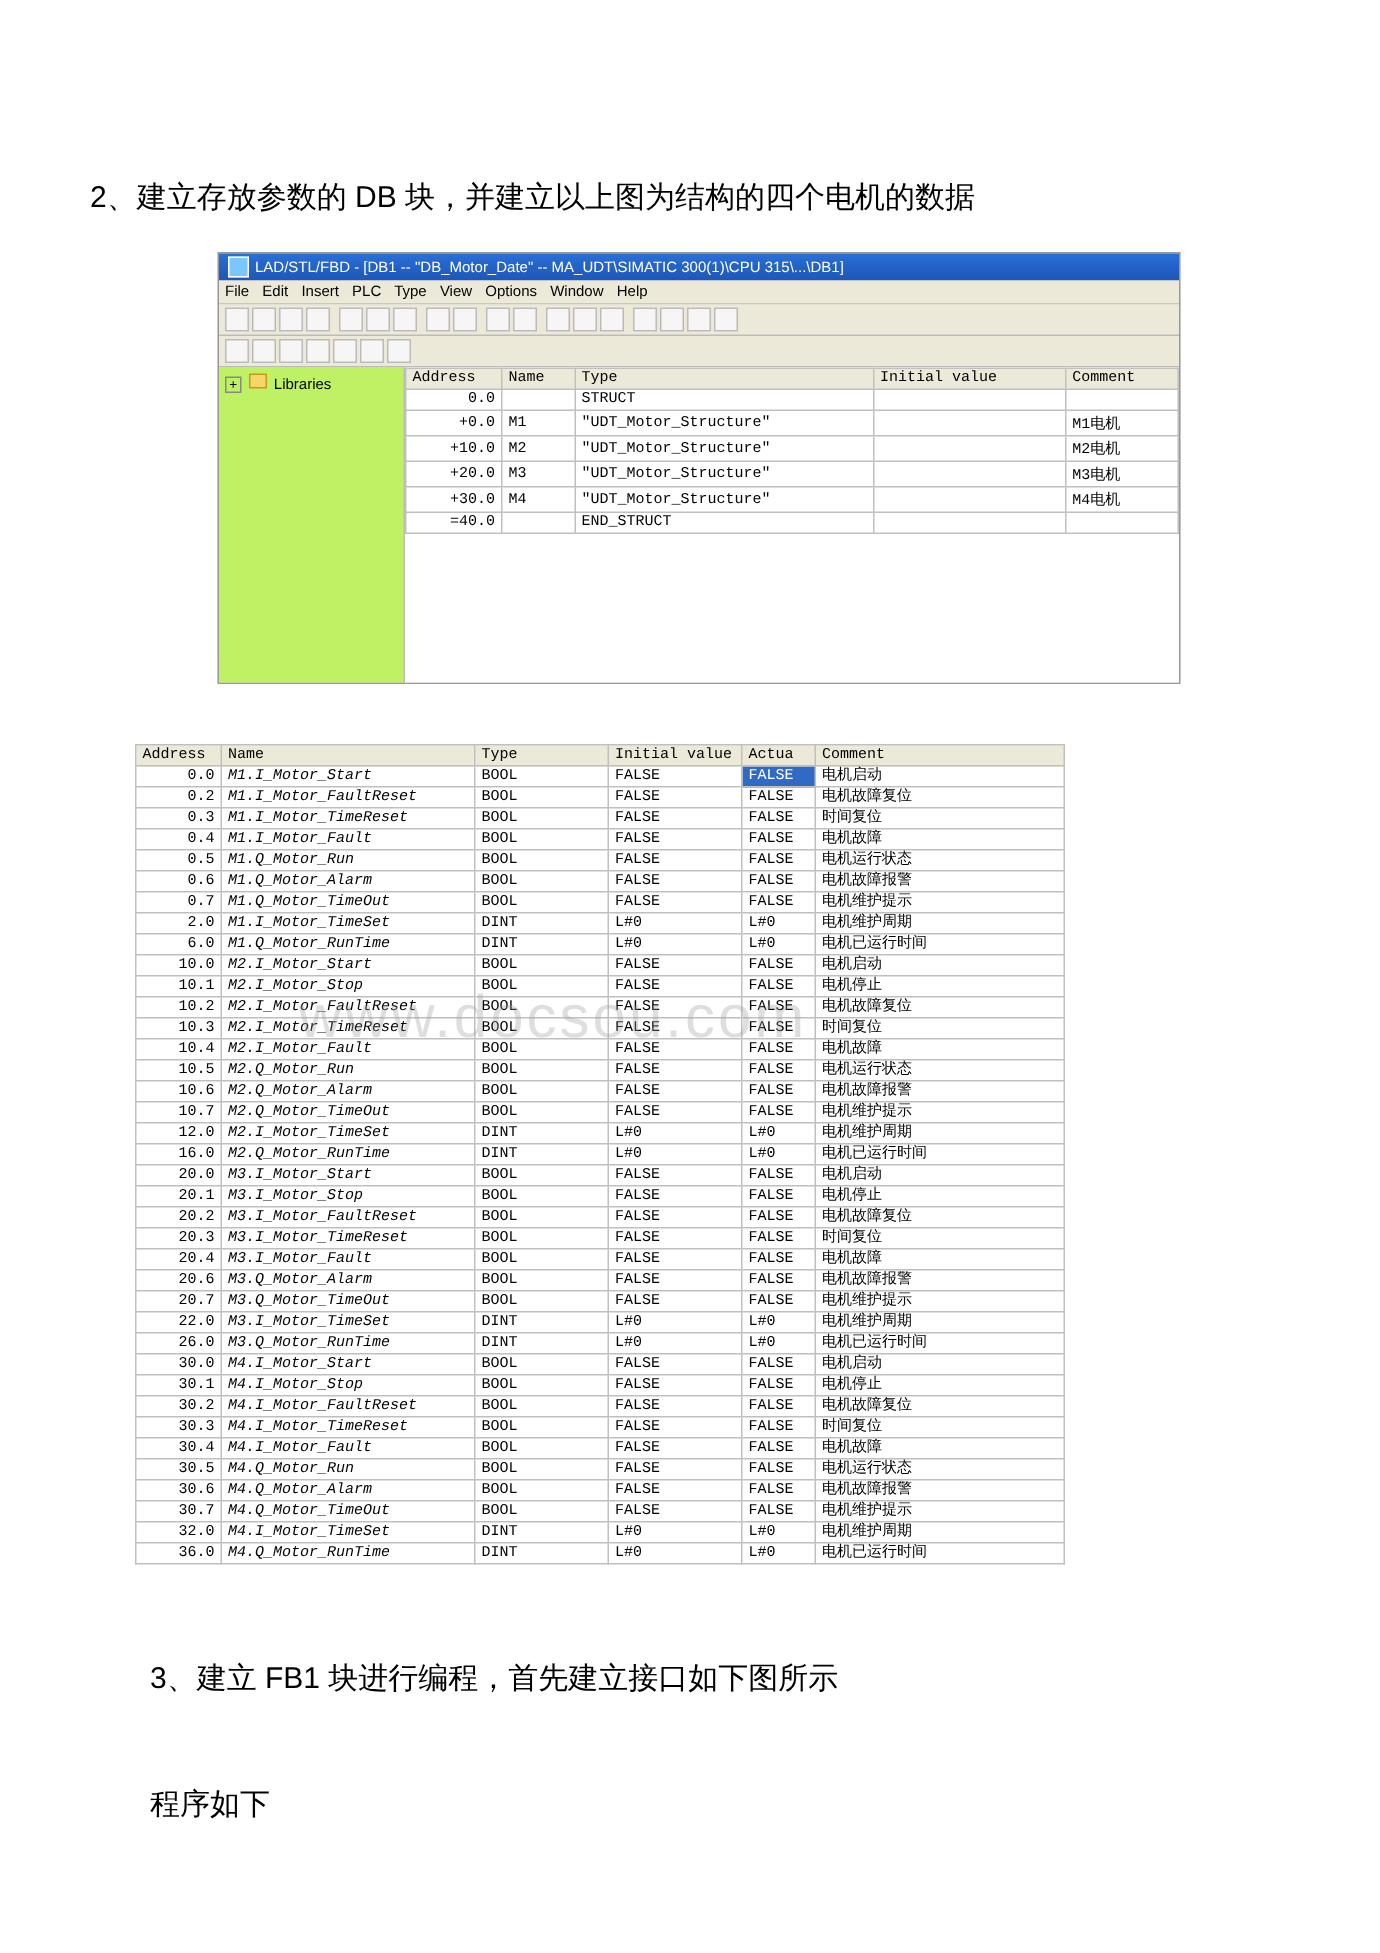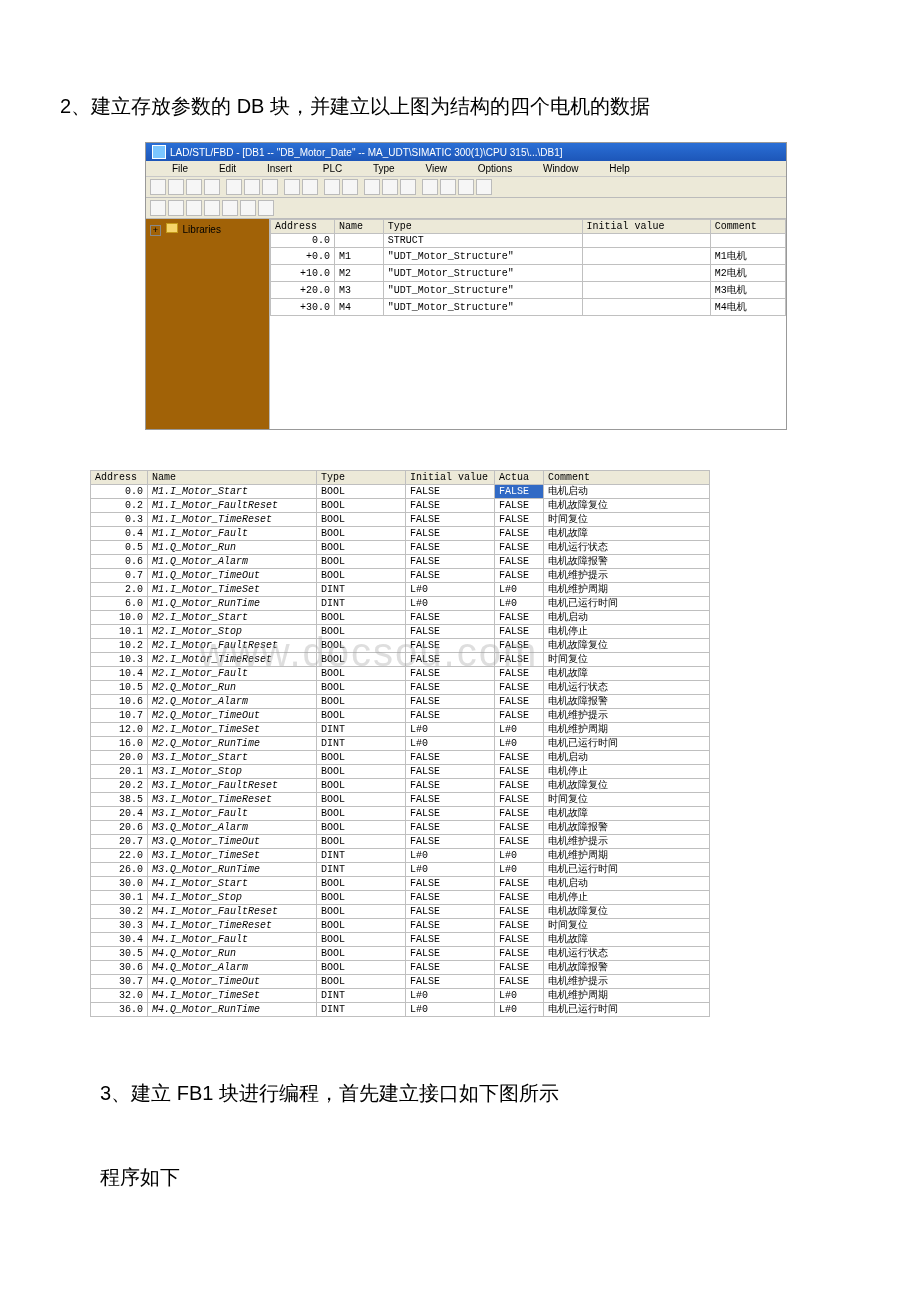--- a/index.html
+++ b/index.html
@@ -4,21 +4,21 @@
 <style>
   body {
     margin: 0;
     padding: 0;
     font-family: "SimSun", "宋体", sans-serif;
     background: #fff;
     width: 920px;
     font-size: 14px;
   }
   .page {
-    padding: 90px 60px 60px 60px;
+    padding: 116px 60px 60px 60px;
   }
   .para {
     font-size: 20px;
     margin: 0 0 20px 0;
     line-height: 1.6;
     text-indent: 2em;
   }
   .noindent { text-indent: 0; }
 
   
@@ -40,32 +40,32 @@
   }
   .title-bar .icon {
     width: 12px; height: 12px; background:#7bc6ff;
     border:1px solid #fff; margin-right:4px;
   }
   .title-bar .title-text { flex:1; white-space: nowrap; overflow:hidden; }
   .menu-bar {
     background:#ece9d8; padding:2px 4px; font-size:10px;
     border-bottom:1px solid #c8c8c8;
   }
-  .menu-bar span { margin-right:6px;margin-left:22px; }
+  .menu-bar span { margin-right:6px; }
   .toolbar {
     background:#ece9d8; padding:2px 4px; border-bottom:1px solid #bbb;
     display:flex; gap:2px;
   }
   .toolbar .tbtn {
     width:14px; height:14px; border:1px solid #bbb; background:#f6f6f6;
   }
   .toolbar .sep { width:2px; }
   .editor-body { display:flex; height:210px; }
   .tree-pane {
-    width:115px; background:#a16207; border-right:1px solid #bbb;
+    width:115px; background:#bef264; border-right:1px solid #bbb;
     padding:4px; font-size:10px;
   }
   .tree-pane .tree-item { white-space:nowrap; }
   .tree-pane .plus {
     display:inline-block; width:9px; height:9px; border:1px solid #888;
     text-align:center; line-height:8px; font-size:9px; margin-right:2px;
   }
   .tree-pane .folder {
     display:inline-block; width:10px; height:8px; background:#f7d56b;
     border:1px solid #c59a1a; margin-right:2px;
@@ -226,20 +226,27 @@
                 <td></td>
                 <td>M3电机</td>
               </tr>
               <tr>
                 <td class="addr">+30.0</td>
                 <td>M4</td>
                 <td>"UDT_Motor_Structure"</td>
                 <td></td>
                 <td>M4电机</td>
               </tr>
+              <tr>
+                <td class="addr">=40.0</td>
+                <td></td>
+                <td>END_STRUCT</td>
+                <td></td>
+                <td></td>
+              </tr>
             </tbody>
         </table>
       </div>
     </div>
   </div>
 
   
   <div class="data-table-wrapper">
     <div class="watermark">www.docsou.com</div>
     <table class="data-table">
@@ -424,21 +431,21 @@
           </tr>
           <tr>
             <td class="addr">20.2</td>
             <td class="name">M3.I_Motor_FaultReset</td>
             <td class="type">BOOL</td>
             <td class="iv">FALSE</td>
             <td class="av">FALSE</td>
             <td>电机故障复位</td>
           </tr>
           <tr>
-            <td class="addr">38.5</td>
+            <td class="addr">20.3</td>
             <td class="name">M3.I_Motor_TimeReset</td>
             <td class="type">BOOL</td>
             <td class="iv">FALSE</td>
             <td class="av">FALSE</td>
             <td>时间复位</td>
           </tr>
           <tr>
             <td class="addr">20.4</td>
             <td class="name">M3.I_Motor_Fault</td>
             <td class="type">BOOL</td>

